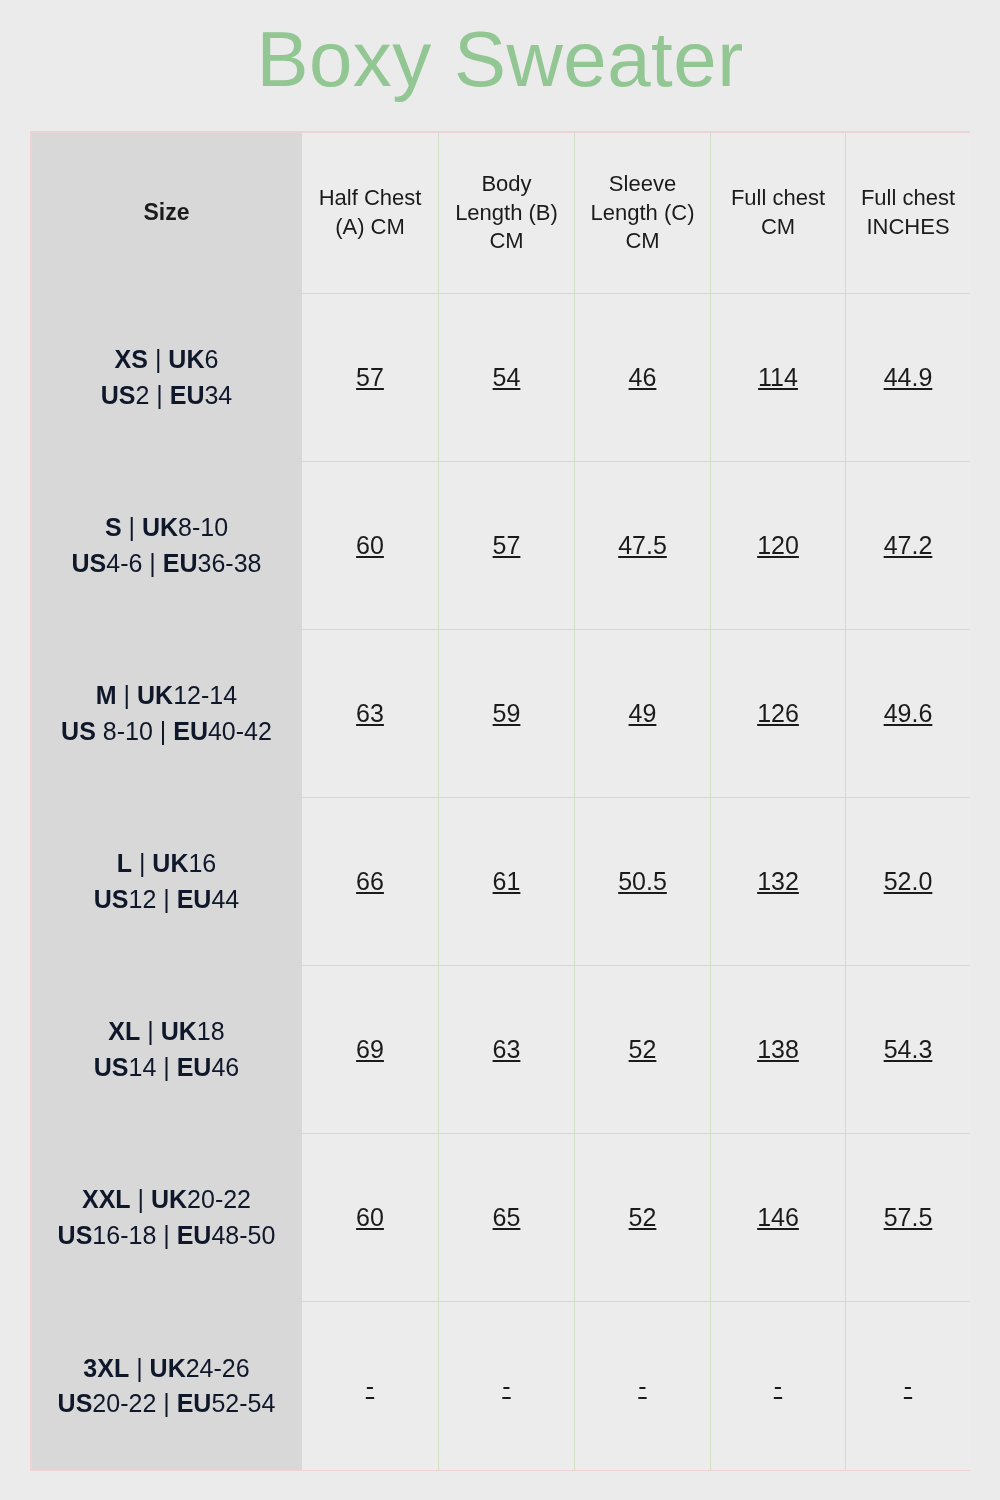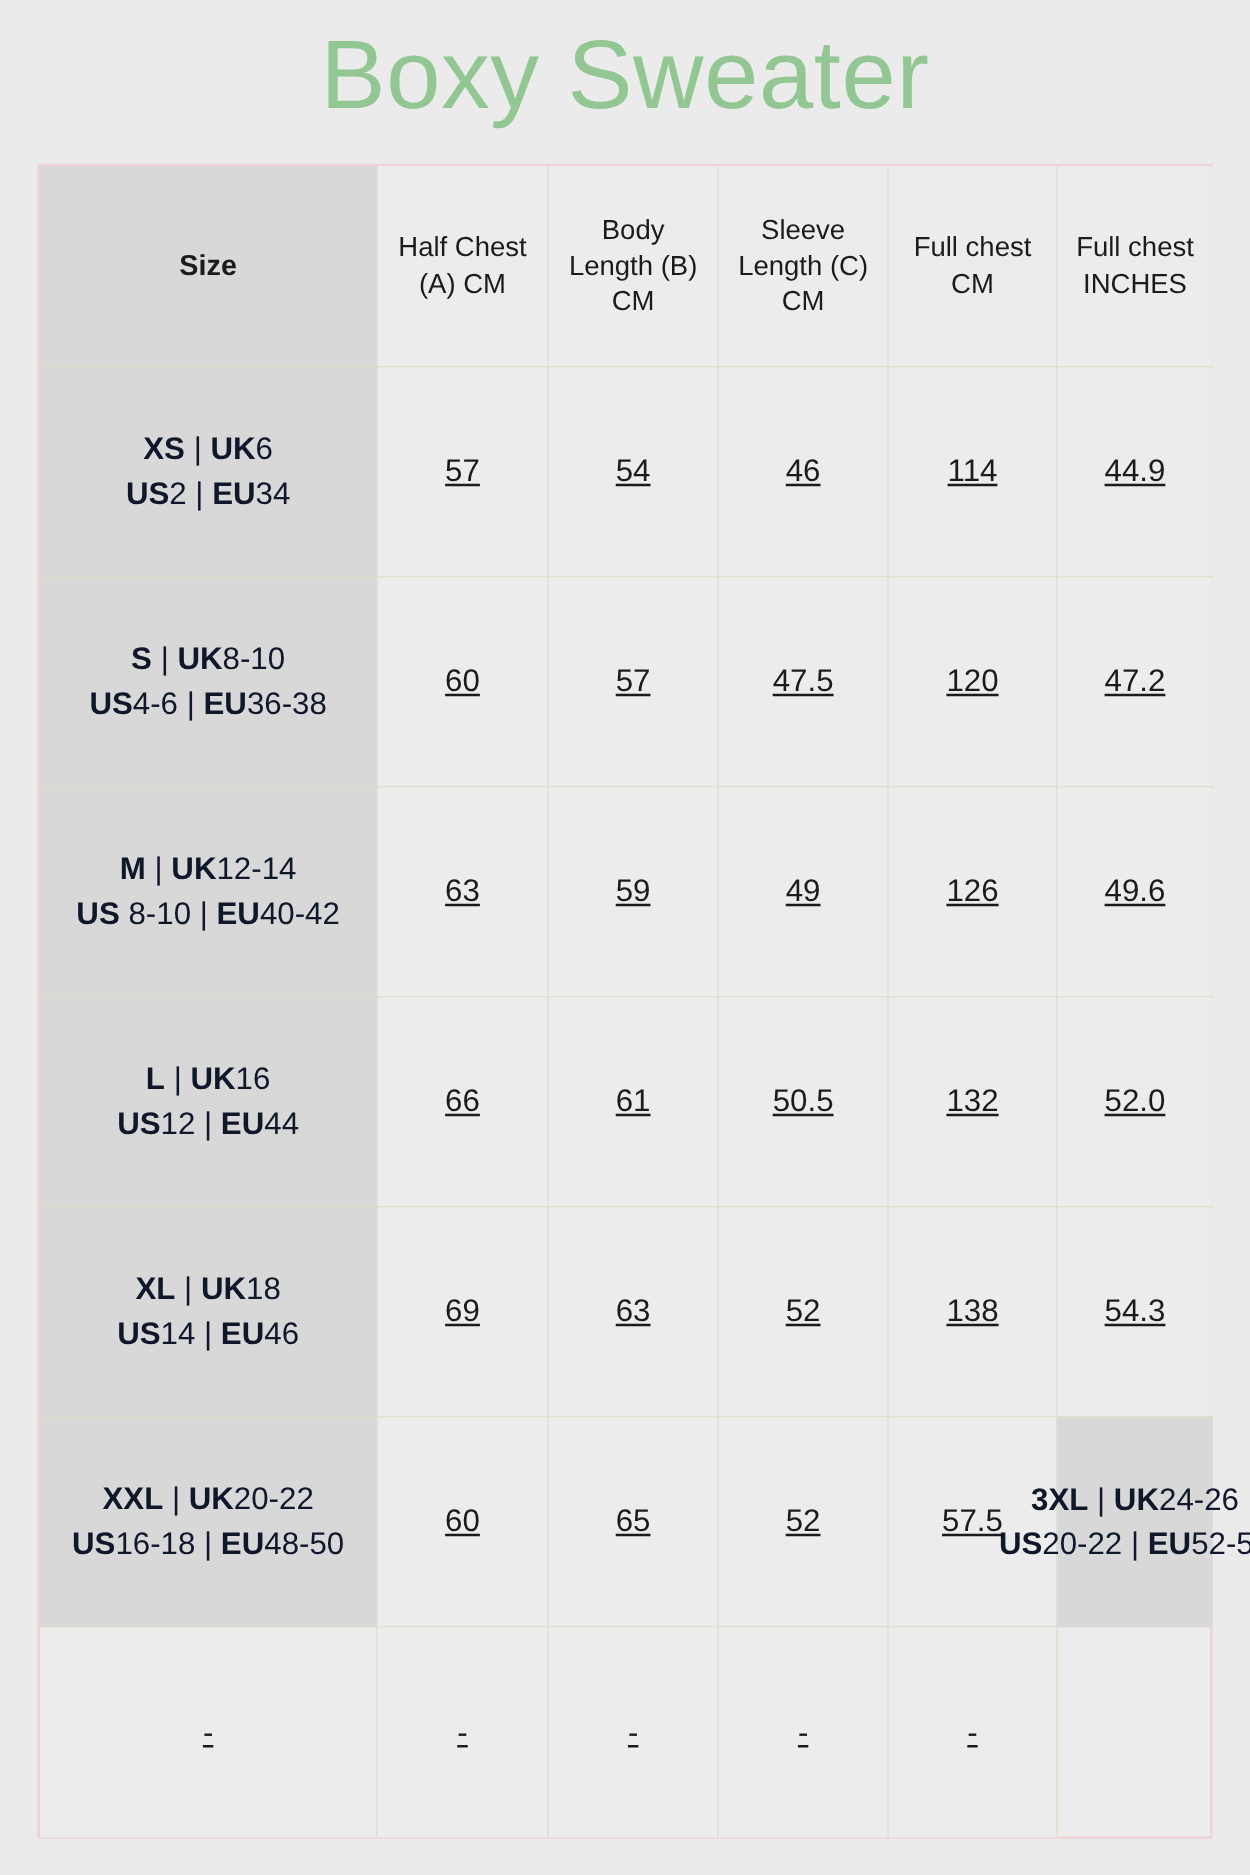--- a/index.html
+++ b/index.html
@@ -208,20 +208,21 @@
       <div class="cell val">54.3</div>
       <div class="cell size-col">
         <div class="size-label">
           <div><b>XXL</b><span> | </span><b>UK</b><span>20-22</span></div>
           <div><b>US</b><span>16-18</span><span> | </span><b>EU</b><span>48-50</span></div>
         </div>
       </div>
       <div class="cell val">60</div>
       <div class="cell val">65</div>
       <div class="cell val">52</div>
+      <div class="cell val">146</div>
       <div class="cell val">57.5</div>
       <div class="cell size-col lastrow">
         <div class="size-label">
           <div><b>3XL</b><span> | </span><b>UK</b><span>24-26</span></div>
           <div><b>US</b><span>20-22</span><span> | </span><b>EU</b><span>52-54</span></div>
         </div>
       </div>
       <div class="cell val lastrow">-</div>
       <div class="cell val lastrow">-</div>
       <div class="cell val lastrow">-</div>

